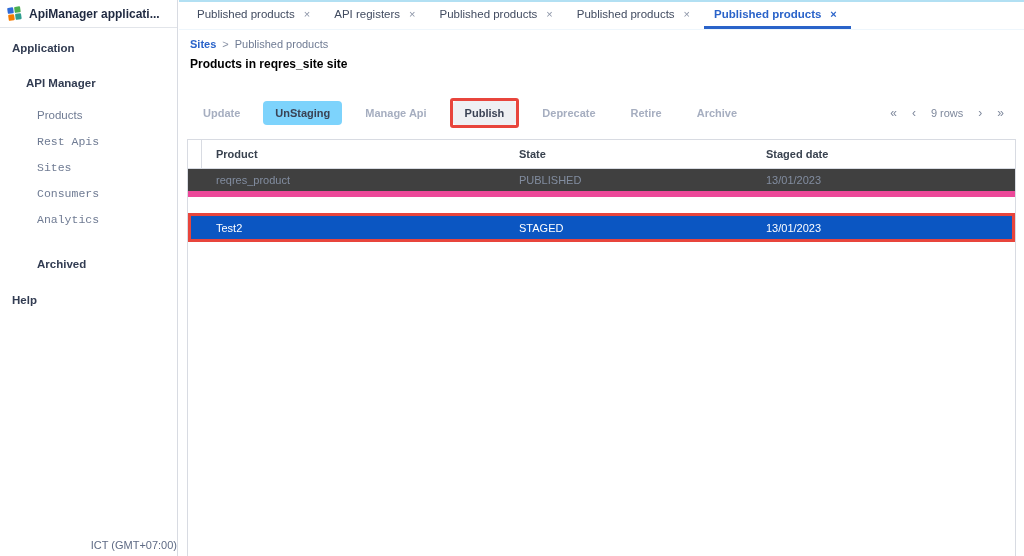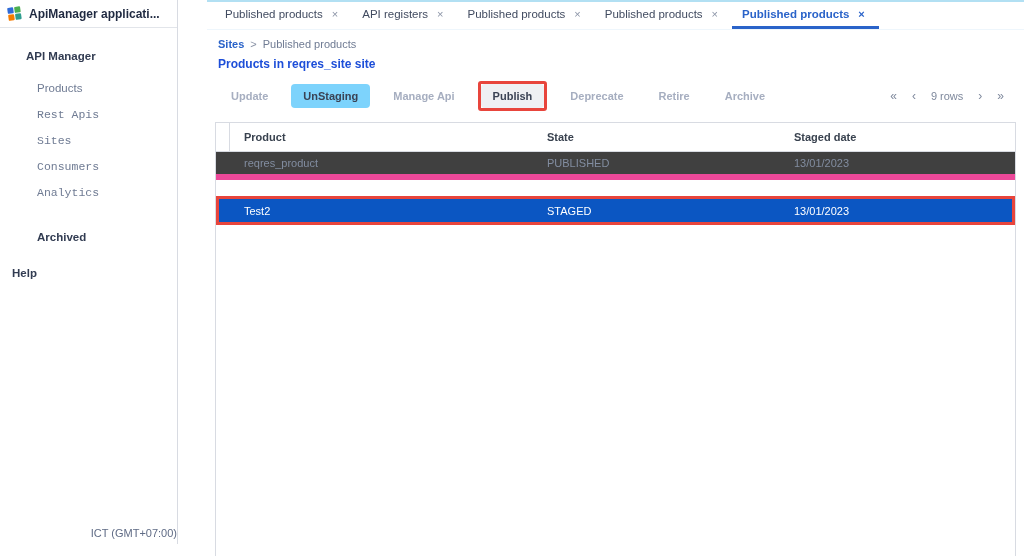--- a/index.html
+++ b/index.html
@@ -1,55 +1,55 @@
 <!DOCTYPE html>
 <html><head>
 <meta charset="utf-8">
 <style>
   * { margin:0; padding:0; box-sizing:border-box; }
   html,body { background:#ffffff; }
   body { font-family:"Liberation Sans", sans-serif; }
   .app { position:relative; width:1024px; height:556px; background:#ffffff; overflow:hidden; }
 
   
-  .sidebar { position:absolute; left:0; top:0; bottom:12px; width:178px; background:#ffffff; border-right:1px solid #d8dbe2; }
+  .sidebar { position:absolute; left:0; top:0; bottom:0; width:178px; background:#ffffff; border-right:1px solid #d8dbe2; }
   .sidebar-header { height:28px; display:flex; align-items:center; gap:7px; padding:0 8px; border-bottom:1px solid #e2e5ea; }
   .logo { width:14px; height:14px; display:grid; grid-template-columns:6px 6px; grid-template-rows:6px 6px; gap:1px; transform:rotate(-8deg); flex:0 0 auto; }
   .logo span { display:block; border-radius:1px; }
   .logo .c1 { background:#2f6bd8; } .logo .c2 { background:#4caf50; }
   .logo .c3 { background:#f57c00; } .logo .c4 { background:#2f9e8f; }
   .app-title { font-size:12px; font-weight:700; color:#1f2940; white-space:nowrap; overflow:hidden; }
   .nav { display:flex; flex-direction:column; }
   .nav-item { font-size:11.5px; color:#6f7b93; line-height:13px; cursor:default; }
   .nav-item.bold { font-weight:700; color:#323c52; }
   .lv0 { padding-left:12px; } .lv1 { padding-left:26px; } .lv2 { padding-left:37px; }
   .mt-app { margin-top:14px; } .mt-apimgr { margin-top:22px; } .mt-first { margin-top:19px; }
   .mt-item { margin-top:13px;font-family:Liberation Mono, monospace; } .mt-arch { margin-top:32px; } .mt-help { margin-top:23px; }
   .timezone { position:absolute; bottom:5px; left:0; width:100%; text-align:right; font-size:11px; color:#5f6b85; }
 
   
-  .main { position:absolute; left:179px; right:0; top:0; bottom:0; display:flex; flex-direction:column; background:#ffffff;padding-left:28px; }
+  .main { position:absolute; left:179px; right:0; top:0; bottom:0; display:flex; flex-direction:column; background:#ffffff; }
 
   
   .tabbar { height:30px; flex:0 0 auto; display:flex; align-items:stretch; border-top:2px solid #b2e0f3; border-bottom:1px solid #eef6fc; background:#ffffff; padding-left:8px; }
   .tab { display:flex; align-items:center; gap:9px; padding:0 14px 0 10px; font-size:11.5px; color:#414b60; border-bottom:3px solid transparent; cursor:pointer; white-space:nowrap; }
   .tab .close { font-size:11px; color:#8a93a6; cursor:pointer; }
   .tab.active { color:#2a63c9; font-weight:700; border-bottom-color:#2a63c9; }
   .tab.active .close { color:#2a63c9; }
 
   
   .content { flex:1; display:flex; flex-direction:column; padding:0 8px; overflow:hidden; }
   .breadcrumb { margin-top:8px; padding-left:3px; font-size:11px; display:flex; gap:6px; align-items:center; }
   .breadcrumb .crumb-link { color:#2a63c9; font-weight:700; cursor:pointer; }
   .breadcrumb .sep { color:#8a93a6; }
   .breadcrumb .crumb-current { color:#6f7b93; }
-  .page-title { margin-top:7px; padding-left:3px; font-size:12px; font-weight:700; color:#1d4ed8; }
+  .page-title { margin-top:7px; padding-left:3px; font-size:12px; font-weight:700; color:#000000; }
 
   
-  .toolbar { margin-top:10px; display:flex; align-items:center; padding:0 2px 0 4px; }
+  .toolbar { margin-top:27px; display:flex; align-items:center; padding:0 2px 0 4px; }
   .btn { font-size:11px; font-weight:600; border:none; background:transparent; padding:6px 12px; border-radius:4px; margin-right:11px; cursor:pointer; font-family:inherit; }
   .btn.disabled { color:#a6aec0; cursor:default; }
   .btn.enabled { color:#3a4254; background:#7dd3fc; }
   .annotate-box { display:inline-block; border:3px solid #e8453c; border-radius:3px; margin-right:11px; }
   .annotate-box .btn { margin-right:0; background:#eff0f3; }
   .pagination { margin-left:auto; display:flex; align-items:center; gap:15px; font-size:11px; color:#7e889c; padding-right:10px; }
   .pag-ctl { cursor:pointer; font-size:12px; }
 
   
   .table-wrap { margin-top:11px; flex:1; display:flex; flex-direction:column; border-left:1px solid #d8dbe2; border-right:1px solid #d8dbe2; border-top:1px solid #d8dbe2; }
@@ -74,20 +74,21 @@
     <div class="sidebar-header">
       <span class="logo">
         <span class="c1"></span>
           <span class="c2"></span>
           <span class="c3"></span>
           <span class="c4"></span>
       </span>
       <span class="app-title">ApiManager applicati...</span>
     </div>
     <nav class="nav">
+      <div class="nav-item bold lv0 mt-app">Application</div>
       <div class="nav-item bold lv1 mt-apimgr">API Manager</div>
       <div class="nav-item lv2 mt-first">Products</div>
       <div class="nav-item lv2 mt-item">Rest Apis</div>
       <div class="nav-item lv2 mt-item">Sites</div>
       <div class="nav-item lv2 mt-item">Consumers</div>
       <div class="nav-item lv2 mt-item">Analytics</div>
       <div class="nav-item bold lv2 mt-arch">Archived</div>
       <div class="nav-item bold lv0 mt-help">Help</div>
     </nav>
     <div class="timezone">ICT (GMT+07:00)</div>

